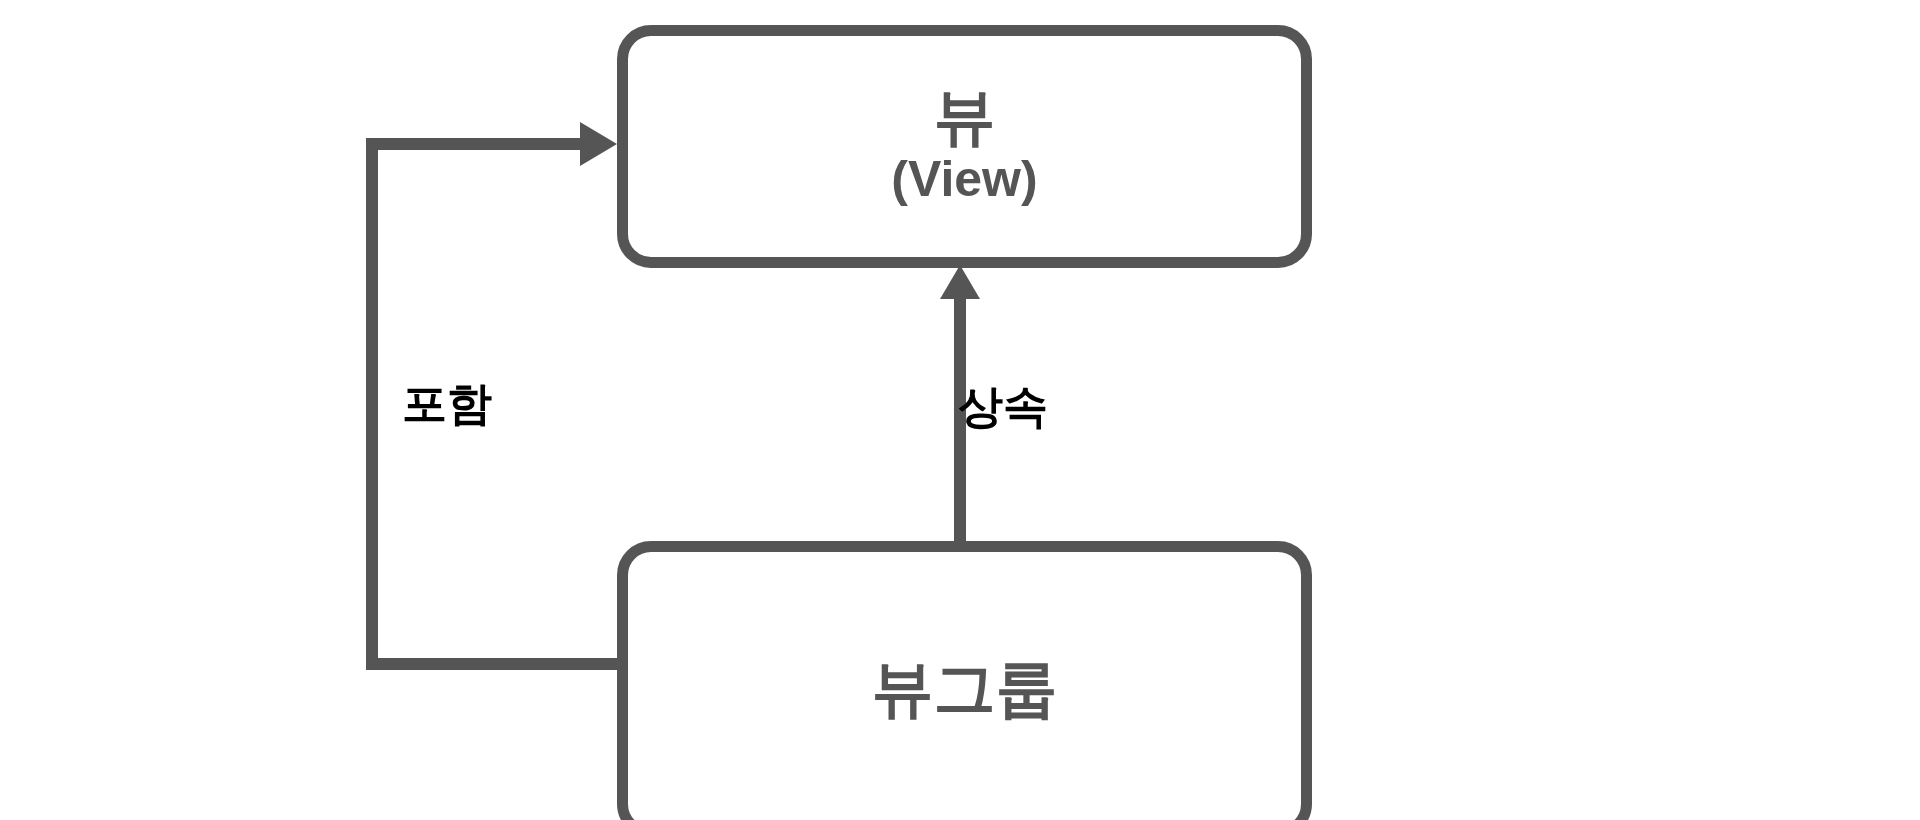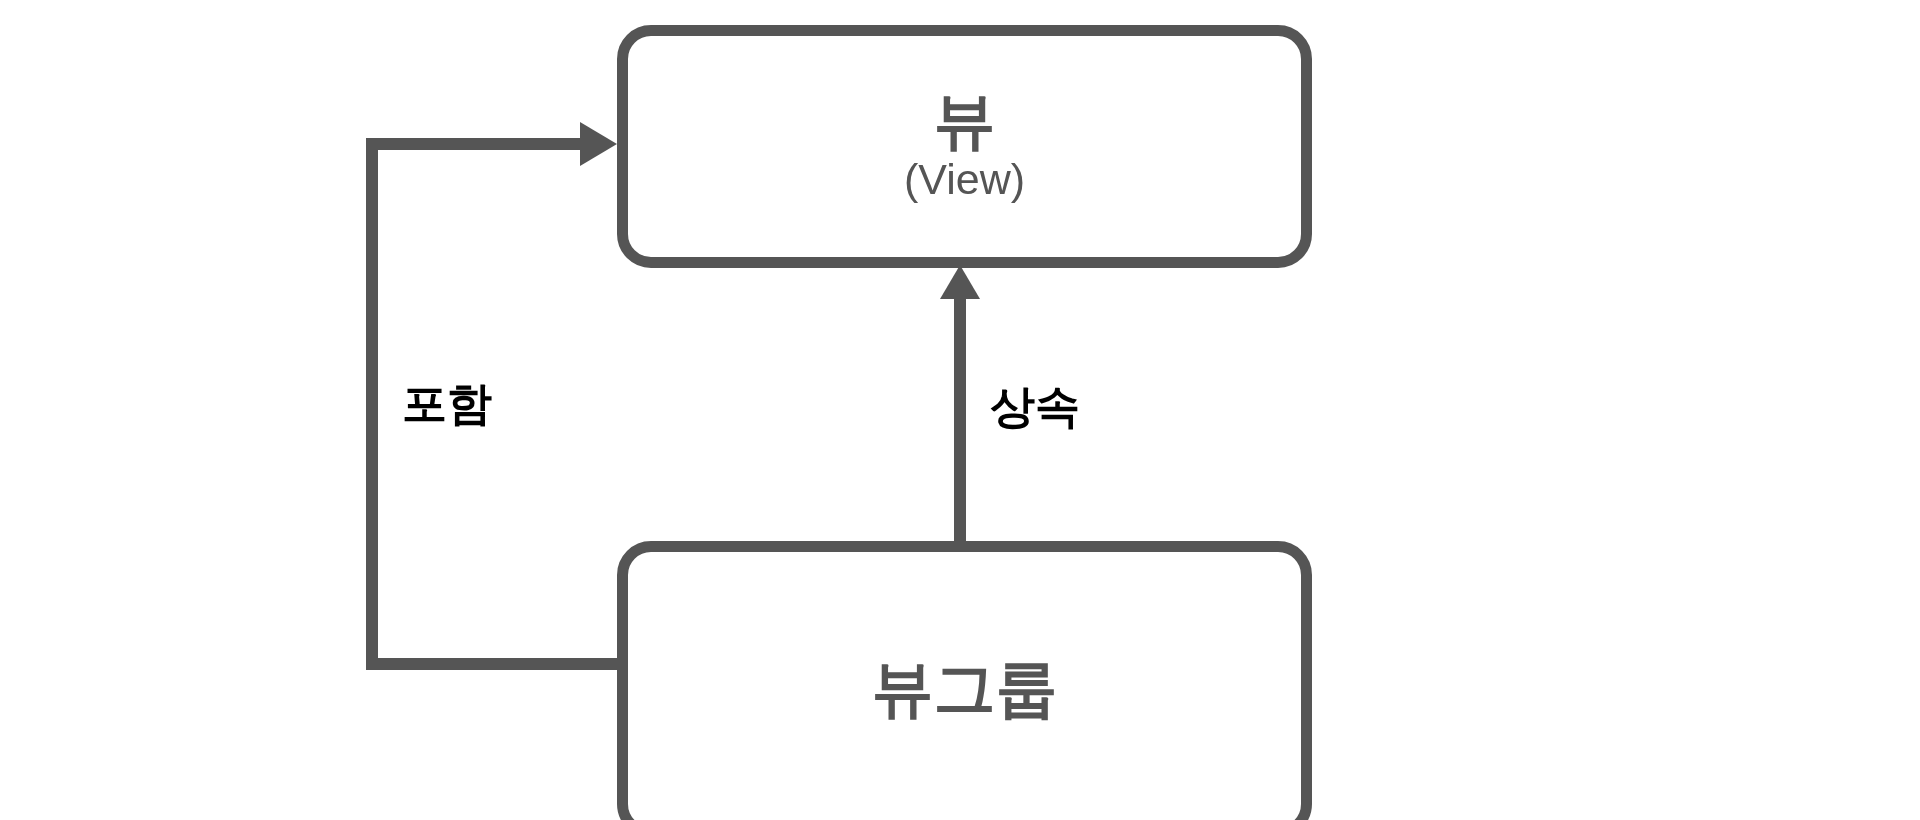--- a/index.html
+++ b/index.html
@@ -33,22 +33,22 @@
   .node-view      { left: 617px; top: 25px;  width: 695px; height: 243px; }
   .node-viewgroup { left: 617px; top: 541px; width: 695px; height: 297px; }
 
   .node-title {
     font-size: 62px;
     font-weight: 700;
     line-height: 1.08;
     color: #555555;
   }
   .node-subtitle {
-    font-size: 43px;
-    font-weight: 400;
+    font-size: 50px;
+    font-weight: 700;
     line-height: 1.15;
     color: #555555;
     text-align: right;
   }
 
   
   .edge-line {
     position: absolute;
     background: #555555;
   }
@@ -80,21 +80,21 @@
 
   
   .edge-label {
     position: absolute;
     font-size: 45px;
     font-weight: 700;
     color: #000000;
     white-space: nowrap;
   }
   .contain-label { left: 402px; top: 374px; font-family: Liberation Mono, monospace; }
-  .inherit-label { left: 990px; top: 377px; }
+  .inherit-label { left: 958px; top: 377px; }
 </style>
 </head>
 <body>
 
 <div class="canvas">
 
   <div class="edge-line contain-v"></div>
   <div class="edge-line contain-h-top"></div>
   <div class="arrowhead right"></div>
   <div class="edge-line contain-h-bottom"></div>

